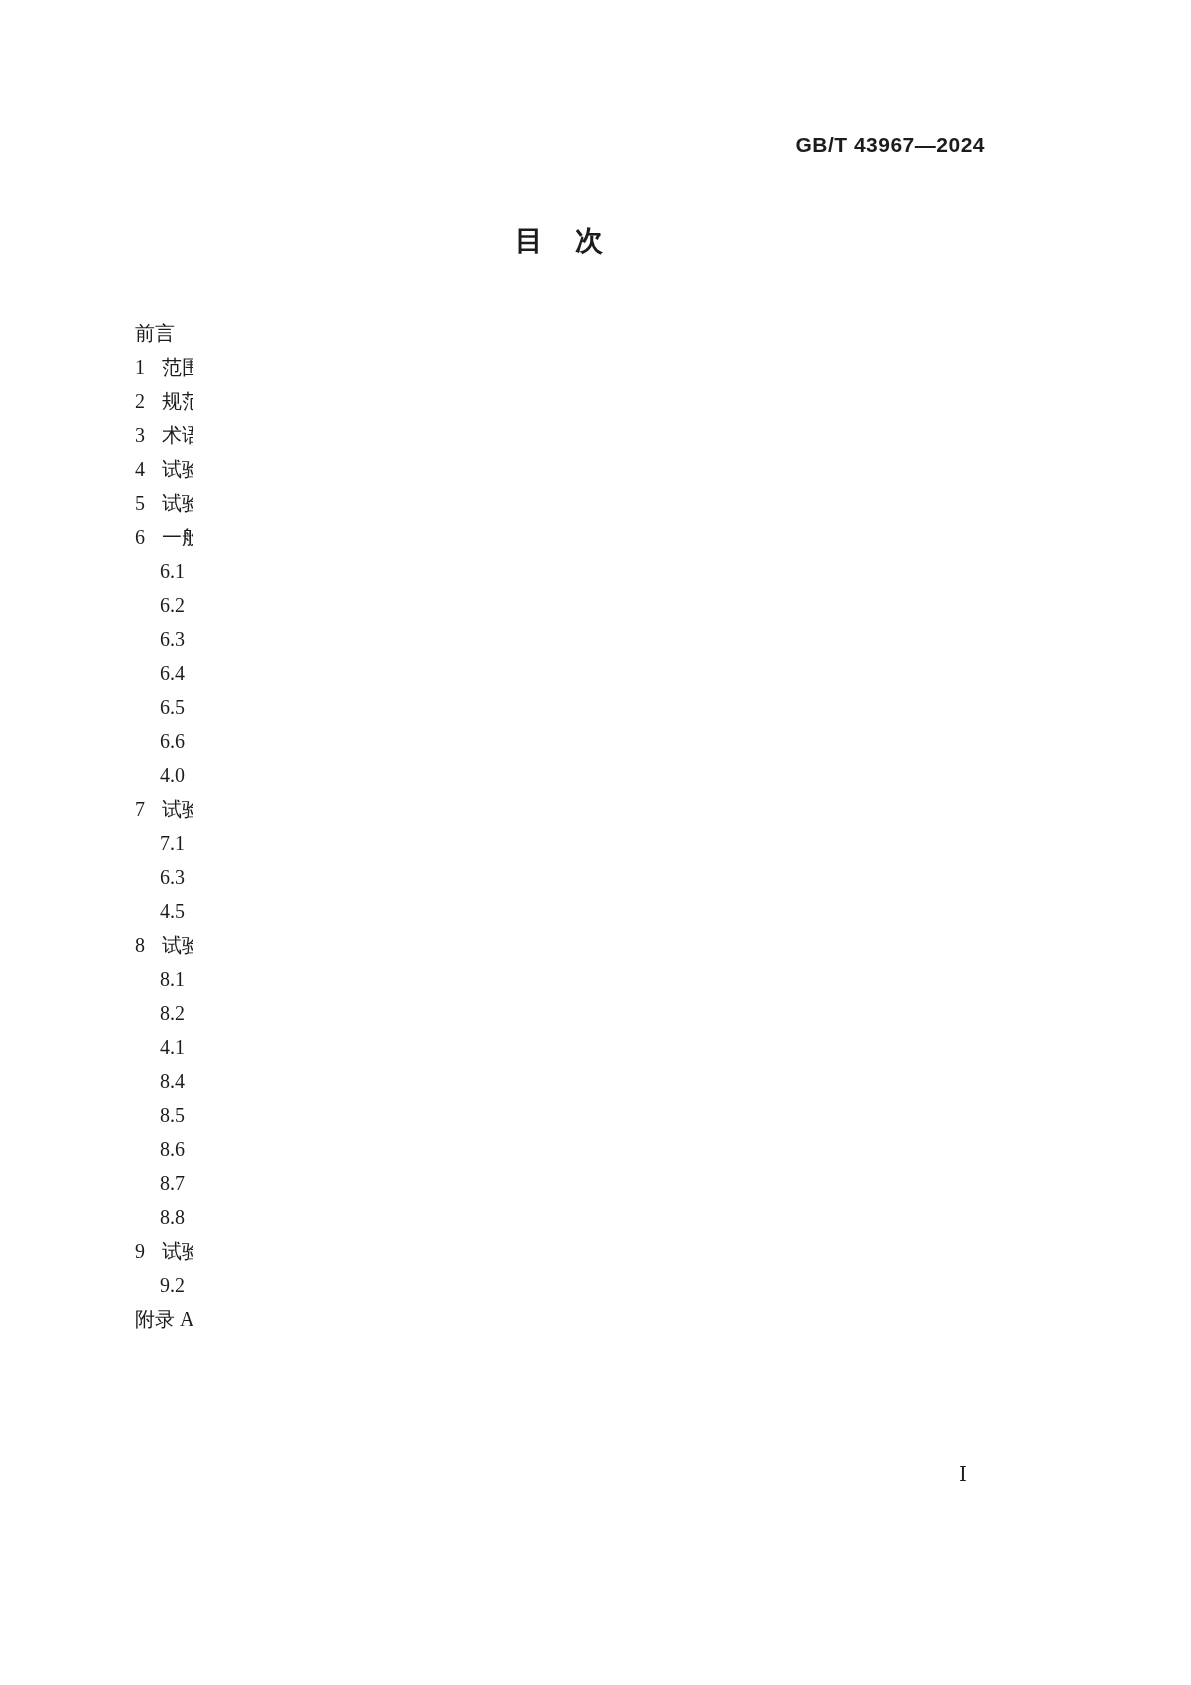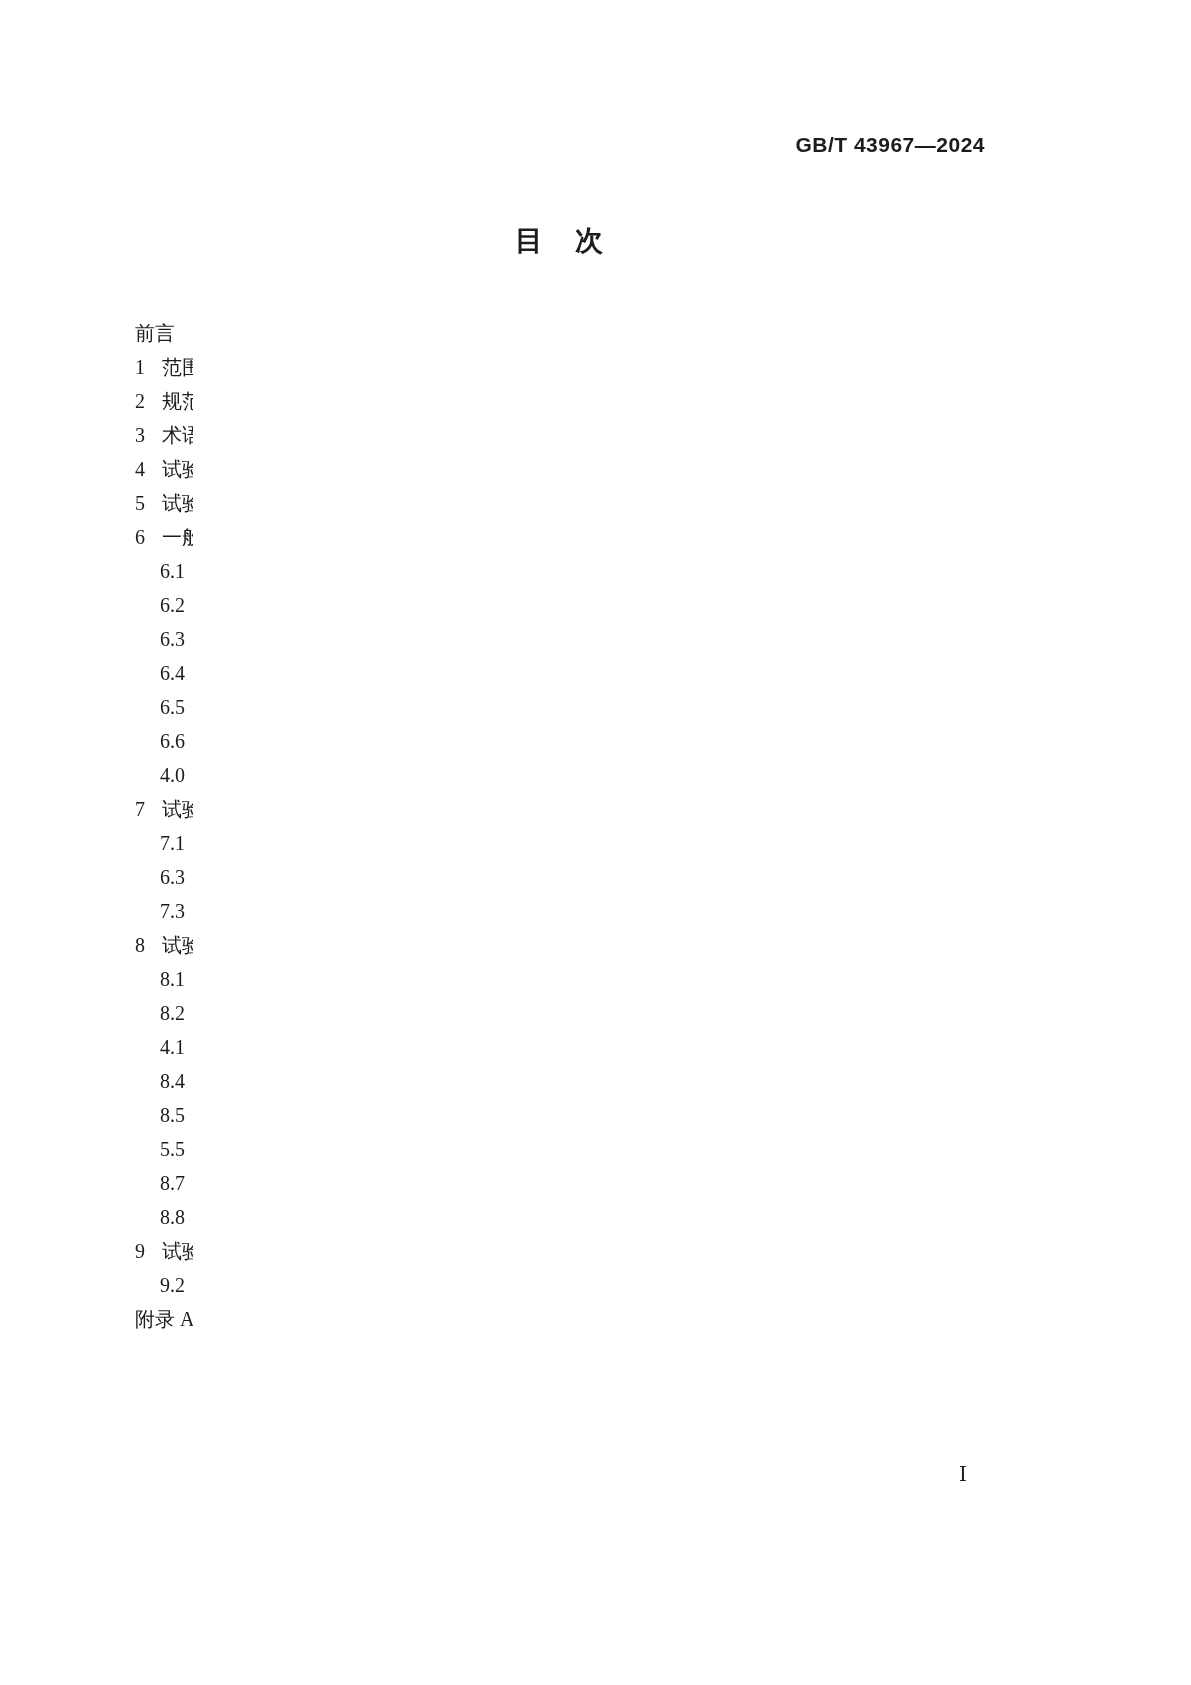--- a/index.html
+++ b/index.html
@@ -183,21 +183,21 @@
         <span class="leader"></span>
         <span class="page">6</span>
       </div>
       <div class="toc-row lvl1">
         <span class="num">6.3</span>
         <span class="label">试验样品测试软件设计</span>
         <span class="leader"></span>
         <span class="page">6</span>
       </div>
       <div class="toc-row lvl1">
-        <span class="num">7.3</span>
+        <span class="num">4.5</span>
         <span class="label">试验测试要求</span>
         <span class="leader"></span>
         <span class="page">7</span>
       </div>
       <div class="toc-row">
         <span class="num">8</span>
         <span class="label">试验过程</span>
         <span class="leader"></span>
         <span class="page">7</span>
       </div>
@@ -225,21 +225,21 @@
         <span class="leader"></span>
         <span class="page">8</span>
       </div>
       <div class="toc-row lvl1">
         <span class="num">8.5</span>
         <span class="label">单粒子效应测试</span>
         <span class="leader"></span>
         <span class="page">9</span>
       </div>
       <div class="toc-row lvl1">
-        <span class="num">5.5</span>
+        <span class="num">8.6</span>
         <span class="label">试验停止条件</span>
         <span class="leader"></span>
         <span class="page">9</span>
       </div>
       <div class="toc-row lvl1">
         <span class="num">8.7</span>
         <span class="label">改变测试条件或测试程序</span>
         <span class="leader"></span>
         <span class="page">9</span>
       </div>

